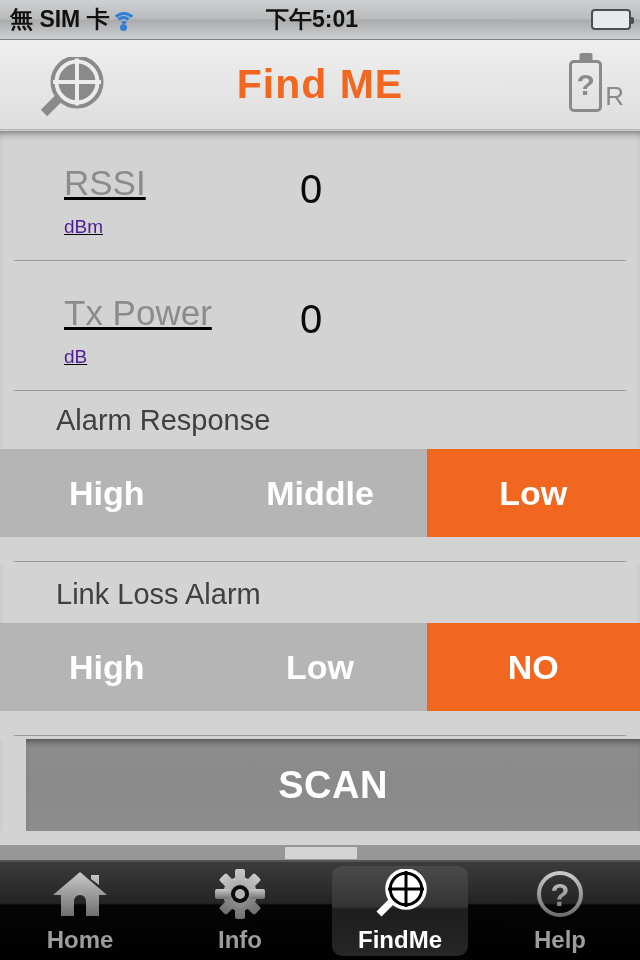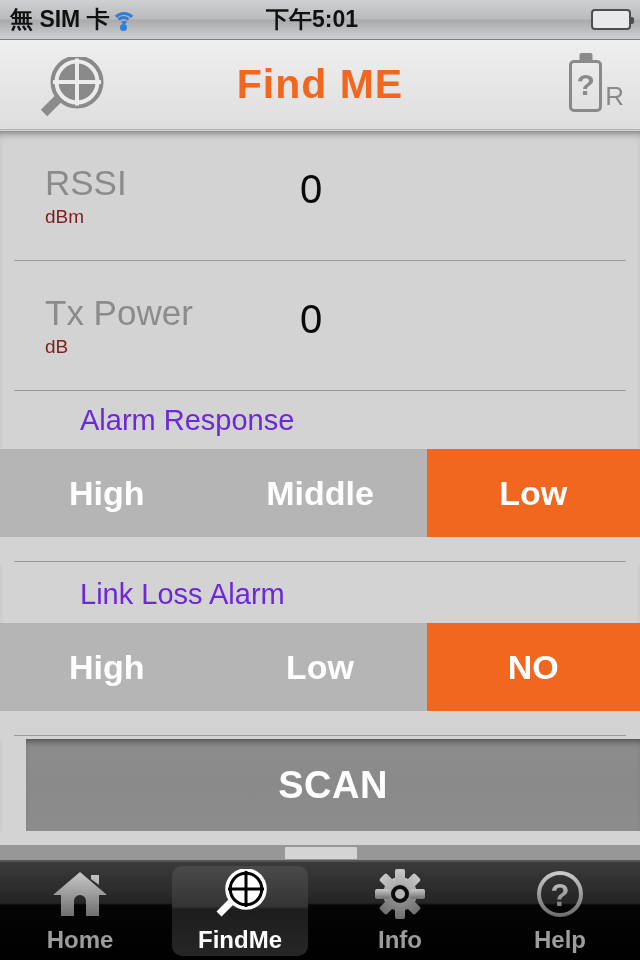--- a/index.html
+++ b/index.html
@@ -70,35 +70,35 @@
   .nav-r{ font-size:26px; color:#8a8a8a; font-weight:normal; line-height:1; padding-bottom:3px; }
 
   
   .content{
     position:absolute; left:0; top:131px; width:640px; height:729px;
     background:#d3d3d3;
     box-shadow:inset 0 7px 9px -6px rgba(0,0,0,.55);
     overflow:hidden;
   }
   .row{ position:relative; height:130px; }
-  .row-inner{ position:absolute; left:45px; top:34px; }
+  .row-inner{ position:absolute; left:64px; top:34px;text-decoration:underline; }
   .row-label{ font-size:35px; color:#8b8b8b; line-height:1.05; font-weight:normal; }
-  .row-sub{ font-size:19px; color:#7f1d1d; margin-top:4px; }
+  .row-sub{ font-size:19px; color:#4c1d95; margin-top:14px; }
   .row-value{
     position:absolute; left:300px; top:36px;
     font-size:40px; color:#0a0a0a; font-weight:normal;
   }
   .hr{
     position:absolute; left:14px; right:14px; bottom:0;
     height:1px; background:#9a9a9a;
   }
 
   .sec-label{
     height:58px; display:flex; align-items:center;
-    padding-left:80px; font-size:29px; color:#6d28d9;
+    padding-left:56px; font-size:29px; color:#404040;
   }
 
   .seg{
     height:88px; display:flex;
     box-shadow:inset 0 6px 8px -5px rgba(0,0,0,.55);
   }
   .seg-item{
     flex:1; display:flex; align-items:center; justify-content:center;
     background:#b5b5b5; color:#ffffff;
     font-size:34px; font-weight:bold;
@@ -245,35 +245,20 @@
               <linearGradient id="gH" x1="0" y1="0" x2="0" y2="1">
             <stop offset="0" stop-color="#c9c9c9"></stop>
                 <stop offset="1" stop-color="#6f6f6f"></stop>
           </linearGradient>
             </defs>
           <path d="M29 3 L56 26 L48 26 L48 47 L35 47 L35 32 A6 6 0 0 0 23 32 L23 47 L10 47 L10 26 L2 26 Z
                    M40 6 L48 6 L48 16 L40 10 Z" fill="url(#gH)"></path>
         </svg>
       </span>
       <span class="lbl">Home</span>
-    </div>
-
-    <div class="tab active">
-      <div class="hl"></div>
-      <span class="ico">
-        <svg width="56" height="50" viewBox="0 0 56 50">
-          <line x1="7" y1="45" x2="20" y2="32" stroke="#ffffff" stroke-width="7"></line>
-          <circle cx="34" cy="20" r="16" fill="#ffffff"></circle>
-          <circle cx="34" cy="20" r="16" fill="none" stroke="#000000" stroke-width="3.5"></circle>
-          <circle cx="34" cy="20" r="19" fill="none" stroke="#ffffff" stroke-width="3.5"></circle>
-          <line x1="34" y1="2" x2="34" y2="38" stroke="#000000" stroke-width="3"></line>
-          <line x1="16" y1="20" x2="52" y2="20" stroke="#000000" stroke-width="3"></line>
-        </svg>
-      </span>
-      <span class="lbl">FindMe</span>
     </div>
 
     <div class="tab">
 
       <span class="ico">
         <svg width="52" height="50" viewBox="0 0 52 50">
           <defs>
               <linearGradient id="gG" x1="0" y1="0" x2="0" y2="1">
             <stop offset="0" stop-color="#c9c9c9"></stop>
                 <stop offset="1" stop-color="#6f6f6f"></stop>
@@ -286,20 +271,35 @@
             <rect x="21" y="0" width="10" height="50" rx="2" transform="rotate(45 26 25)"></rect>
             <rect x="21" y="0" width="10" height="50" rx="2" transform="rotate(-45 26 25)"></rect>
           </g>
           <circle cx="26" cy="25" r="9" fill="#0b0b0b"></circle>
           <circle cx="26" cy="25" r="5" fill="#b5b5b5"></circle>
         </svg>
       </span>
       <span class="lbl">Info</span>
     </div>
 
+    <div class="tab active">
+      <div class="hl"></div>
+      <span class="ico">
+        <svg width="56" height="50" viewBox="0 0 56 50">
+          <line x1="7" y1="45" x2="20" y2="32" stroke="#ffffff" stroke-width="7"></line>
+          <circle cx="34" cy="20" r="16" fill="#ffffff"></circle>
+          <circle cx="34" cy="20" r="16" fill="none" stroke="#000000" stroke-width="3.5"></circle>
+          <circle cx="34" cy="20" r="19" fill="none" stroke="#ffffff" stroke-width="3.5"></circle>
+          <line x1="34" y1="2" x2="34" y2="38" stroke="#000000" stroke-width="3"></line>
+          <line x1="16" y1="20" x2="52" y2="20" stroke="#000000" stroke-width="3"></line>
+        </svg>
+      </span>
+      <span class="lbl">FindMe</span>
+    </div>
+
     <div class="tab">
 
       <span class="ico">
         <svg width="52" height="50" viewBox="0 0 52 50">
           <defs>
               <linearGradient id="gQ" x1="0" y1="0" x2="0" y2="1">
             <stop offset="0" stop-color="#c9c9c9"></stop>
                 <stop offset="1" stop-color="#6f6f6f"></stop>
           </linearGradient>
             </defs>

